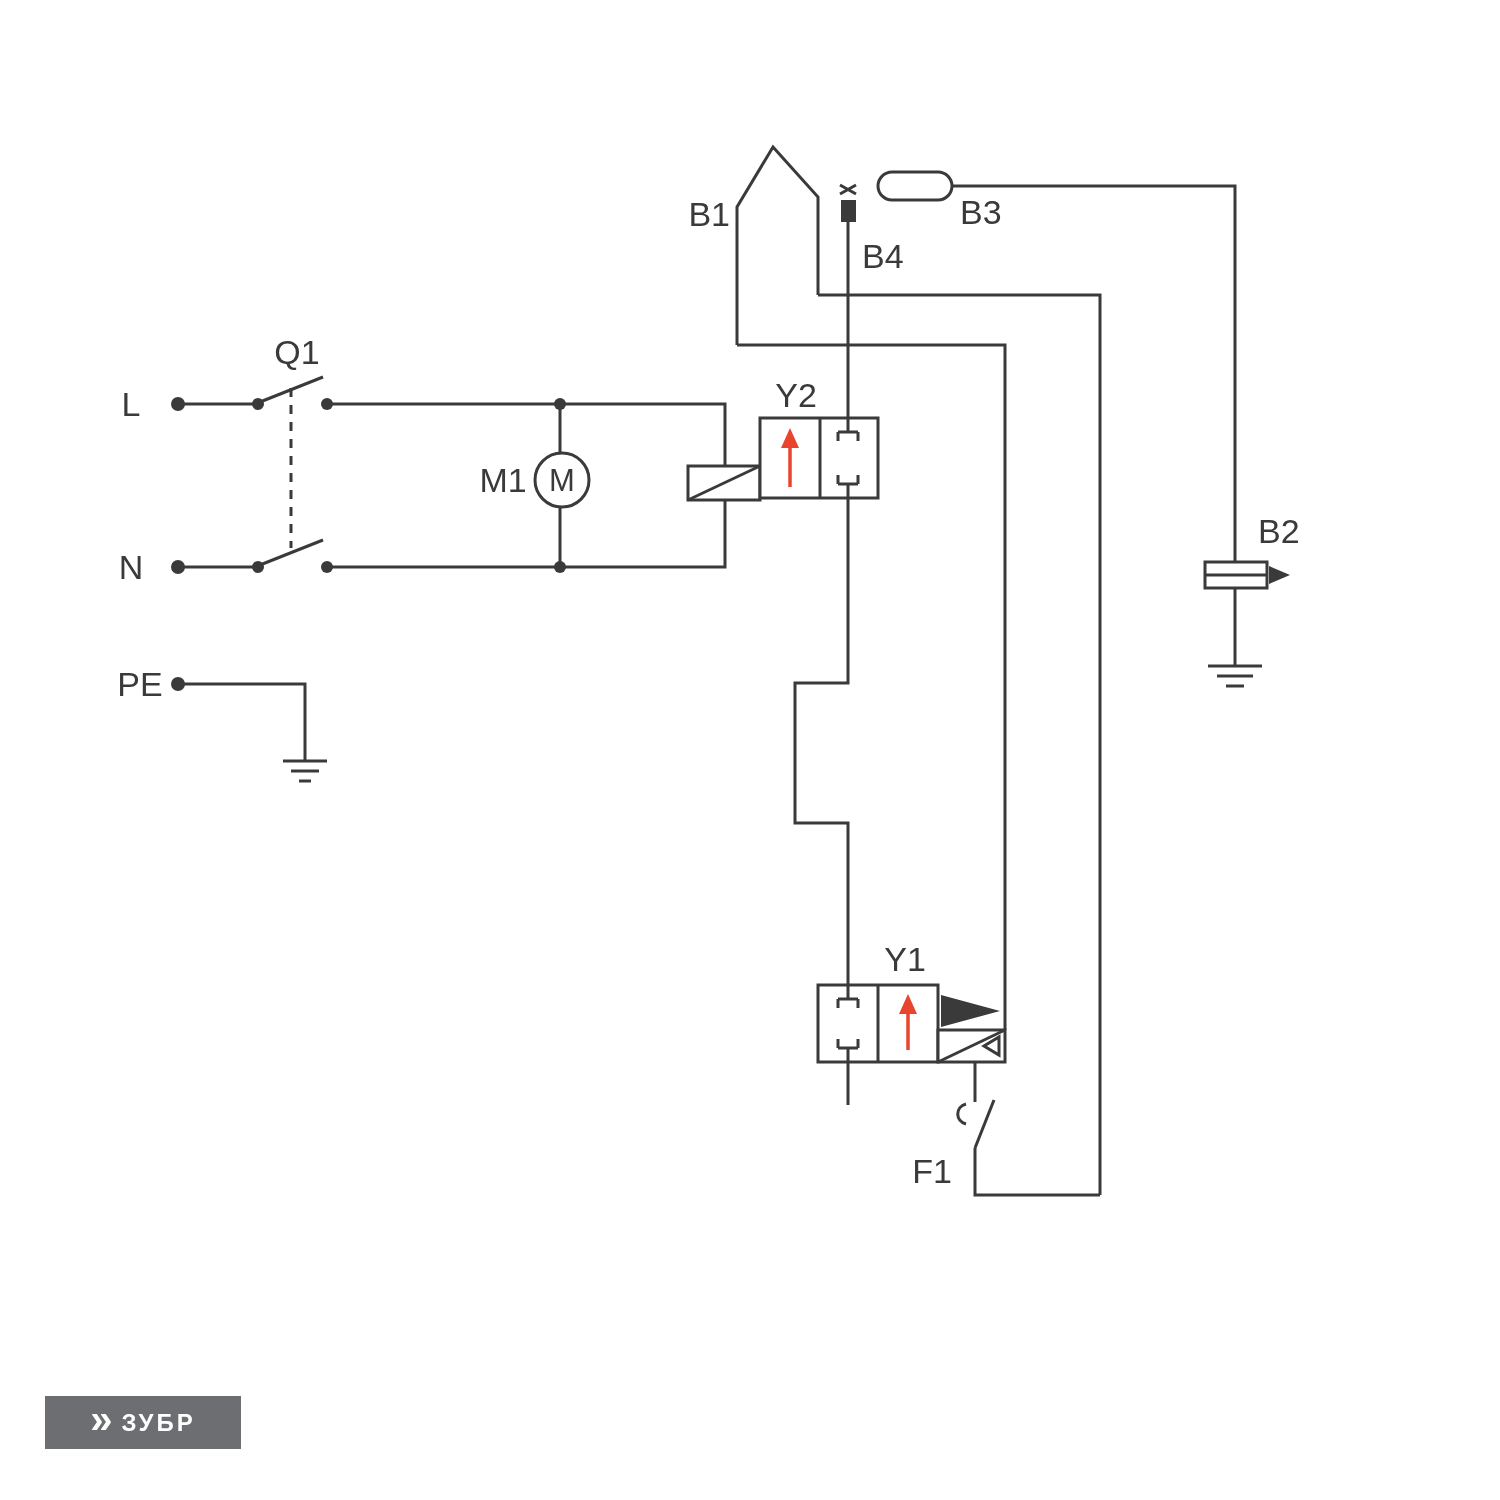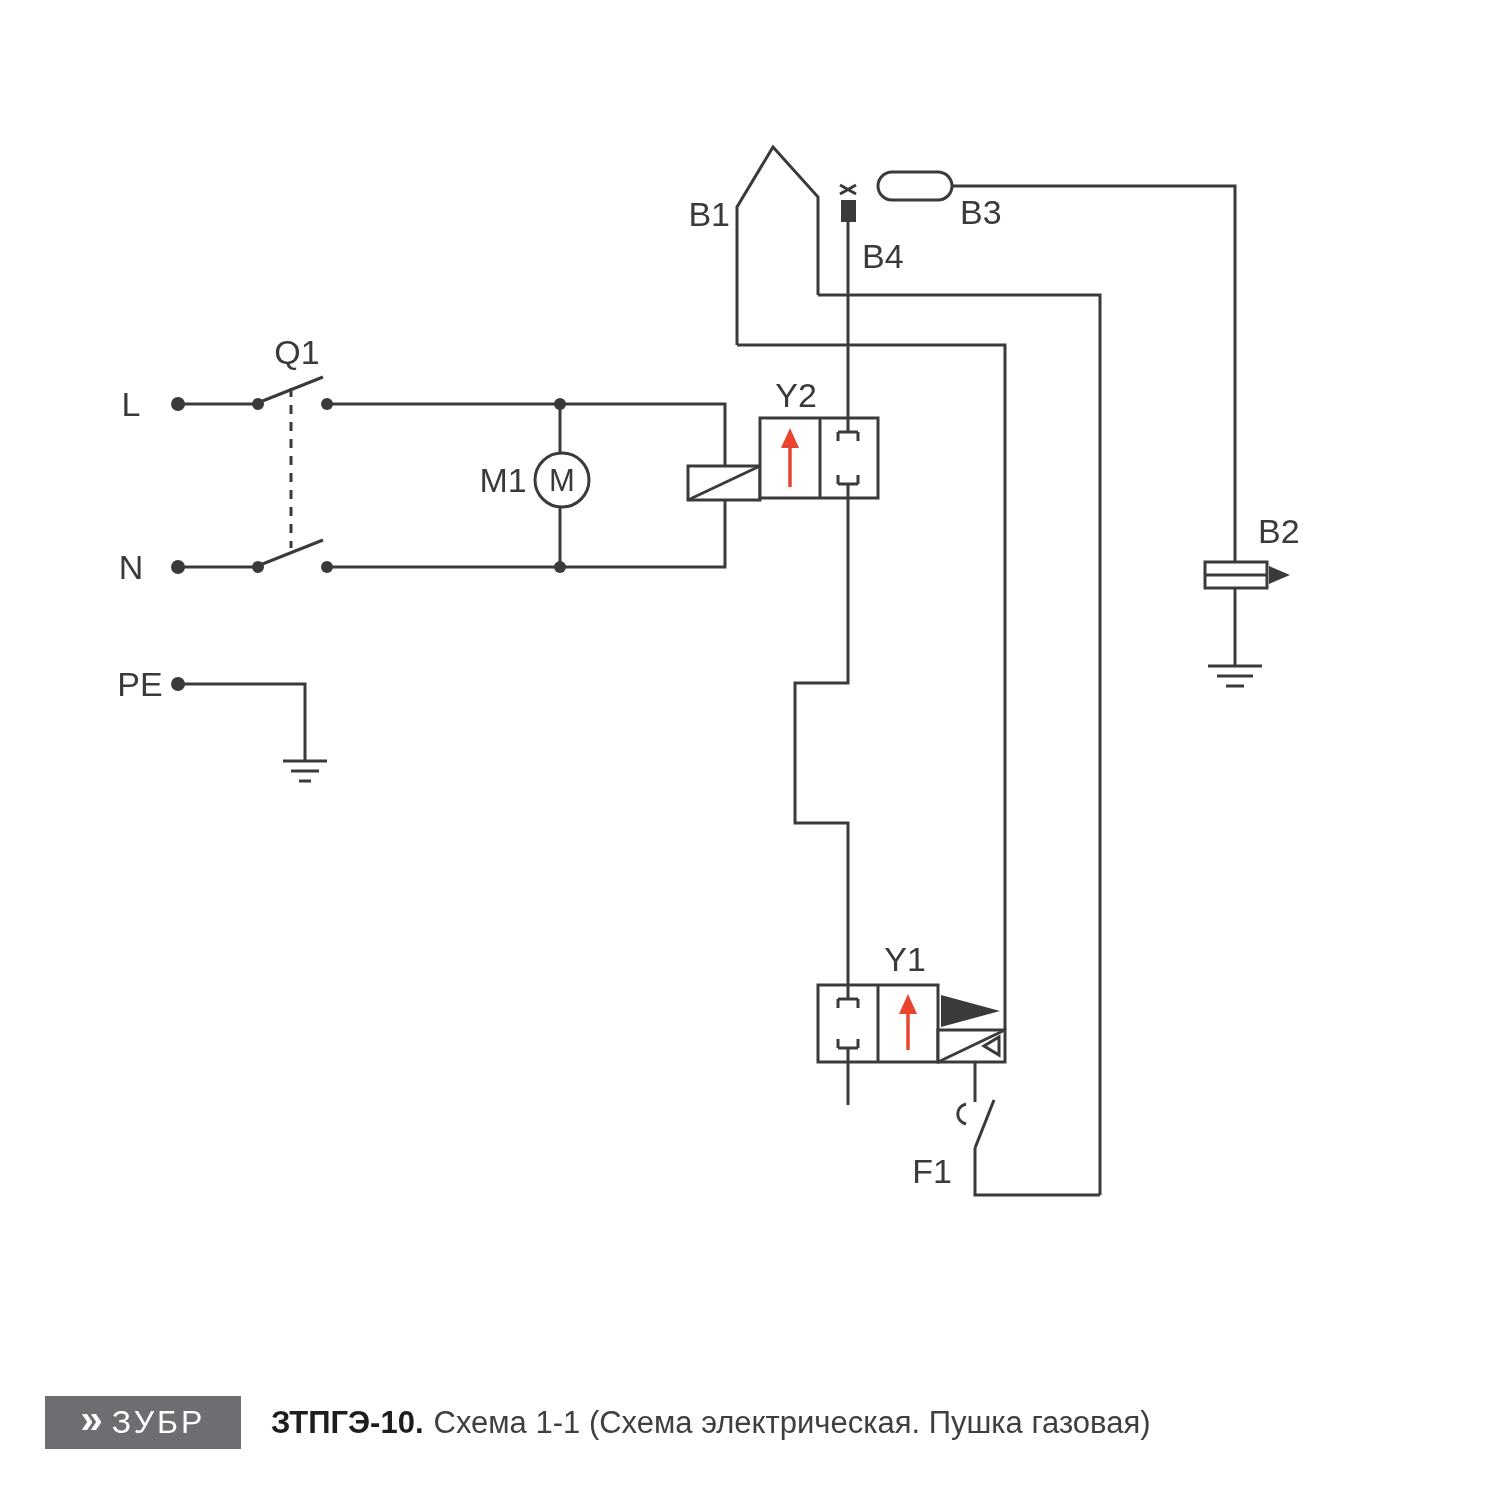--- a/index.html
+++ b/index.html
@@ -55,22 +55,22 @@
     justify-content: center;
     gap: 9px;
   }
   .logo-icon {
     font-size: 40px;
     font-weight: bold;
     line-height: 1;
     transform: translateY(-4px);
   }
   .logo-text {
-    font-size: 32px;
-    font-weight: normal;
+    font-size: 24px;
+    font-weight: bold;
     letter-spacing: 3px;
   }
   .title { font-size: 31px; white-space: nowrap; }
   .model { font-weight: bold; color: var(--title_dark, #1d1d1b); margin-right: 10px; }
   .caption { color: var(--title_gray, #3f3f3f); }
 </style>
 </head>
 <body>
 
 <div class="page">
@@ -185,18 +185,15 @@
       <text class="lbl" x="905" y="971" text-anchor="middle">Y1</text>
       <text class="lbl" x="952" y="1183" text-anchor="end">F1</text>
     </g>
   </svg>
 
   <div class="footer">
     <div class="logo">
       <span class="logo-icon">»</span>
       <span class="logo-text">ЗУБР</span>
     </div>
-    <div class="title">
-      <span class="model">ЗТПГЭ-10.</span><span class="caption">Схема 1-1 (Схема электрическая. Пушка газовая)</span>
-    </div>
   </div>
 
 </div>
 
 </body></html>

